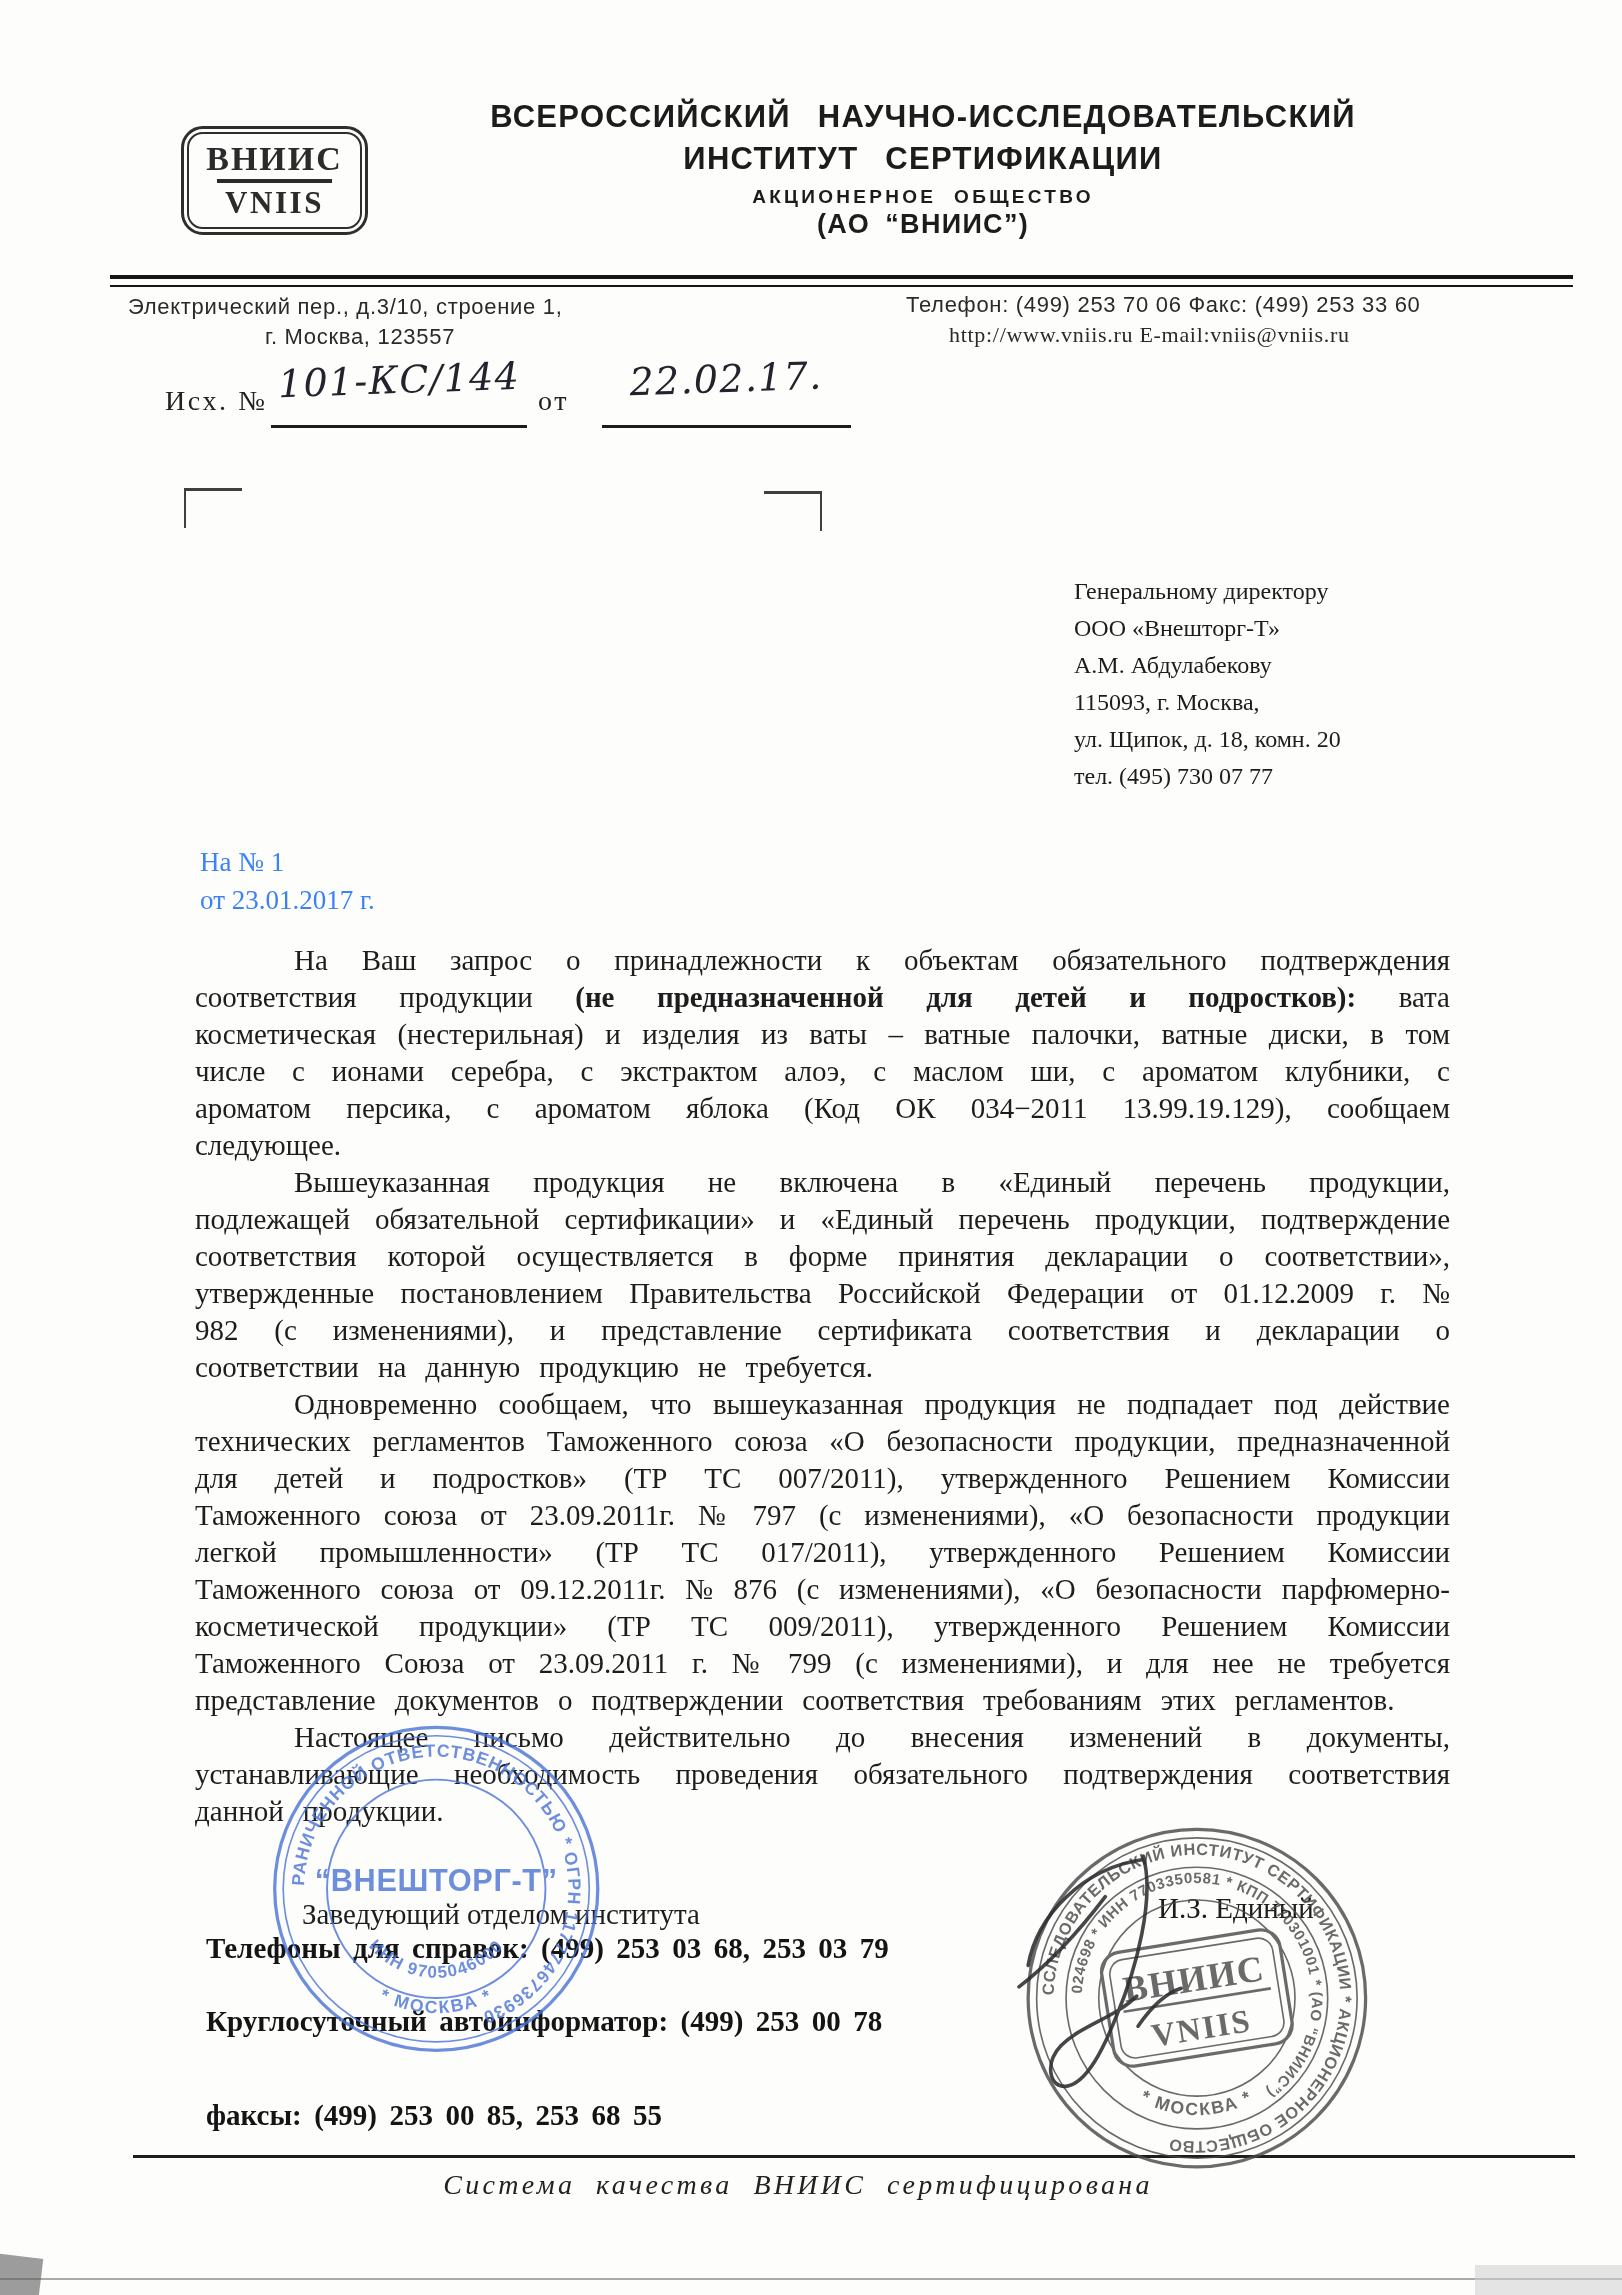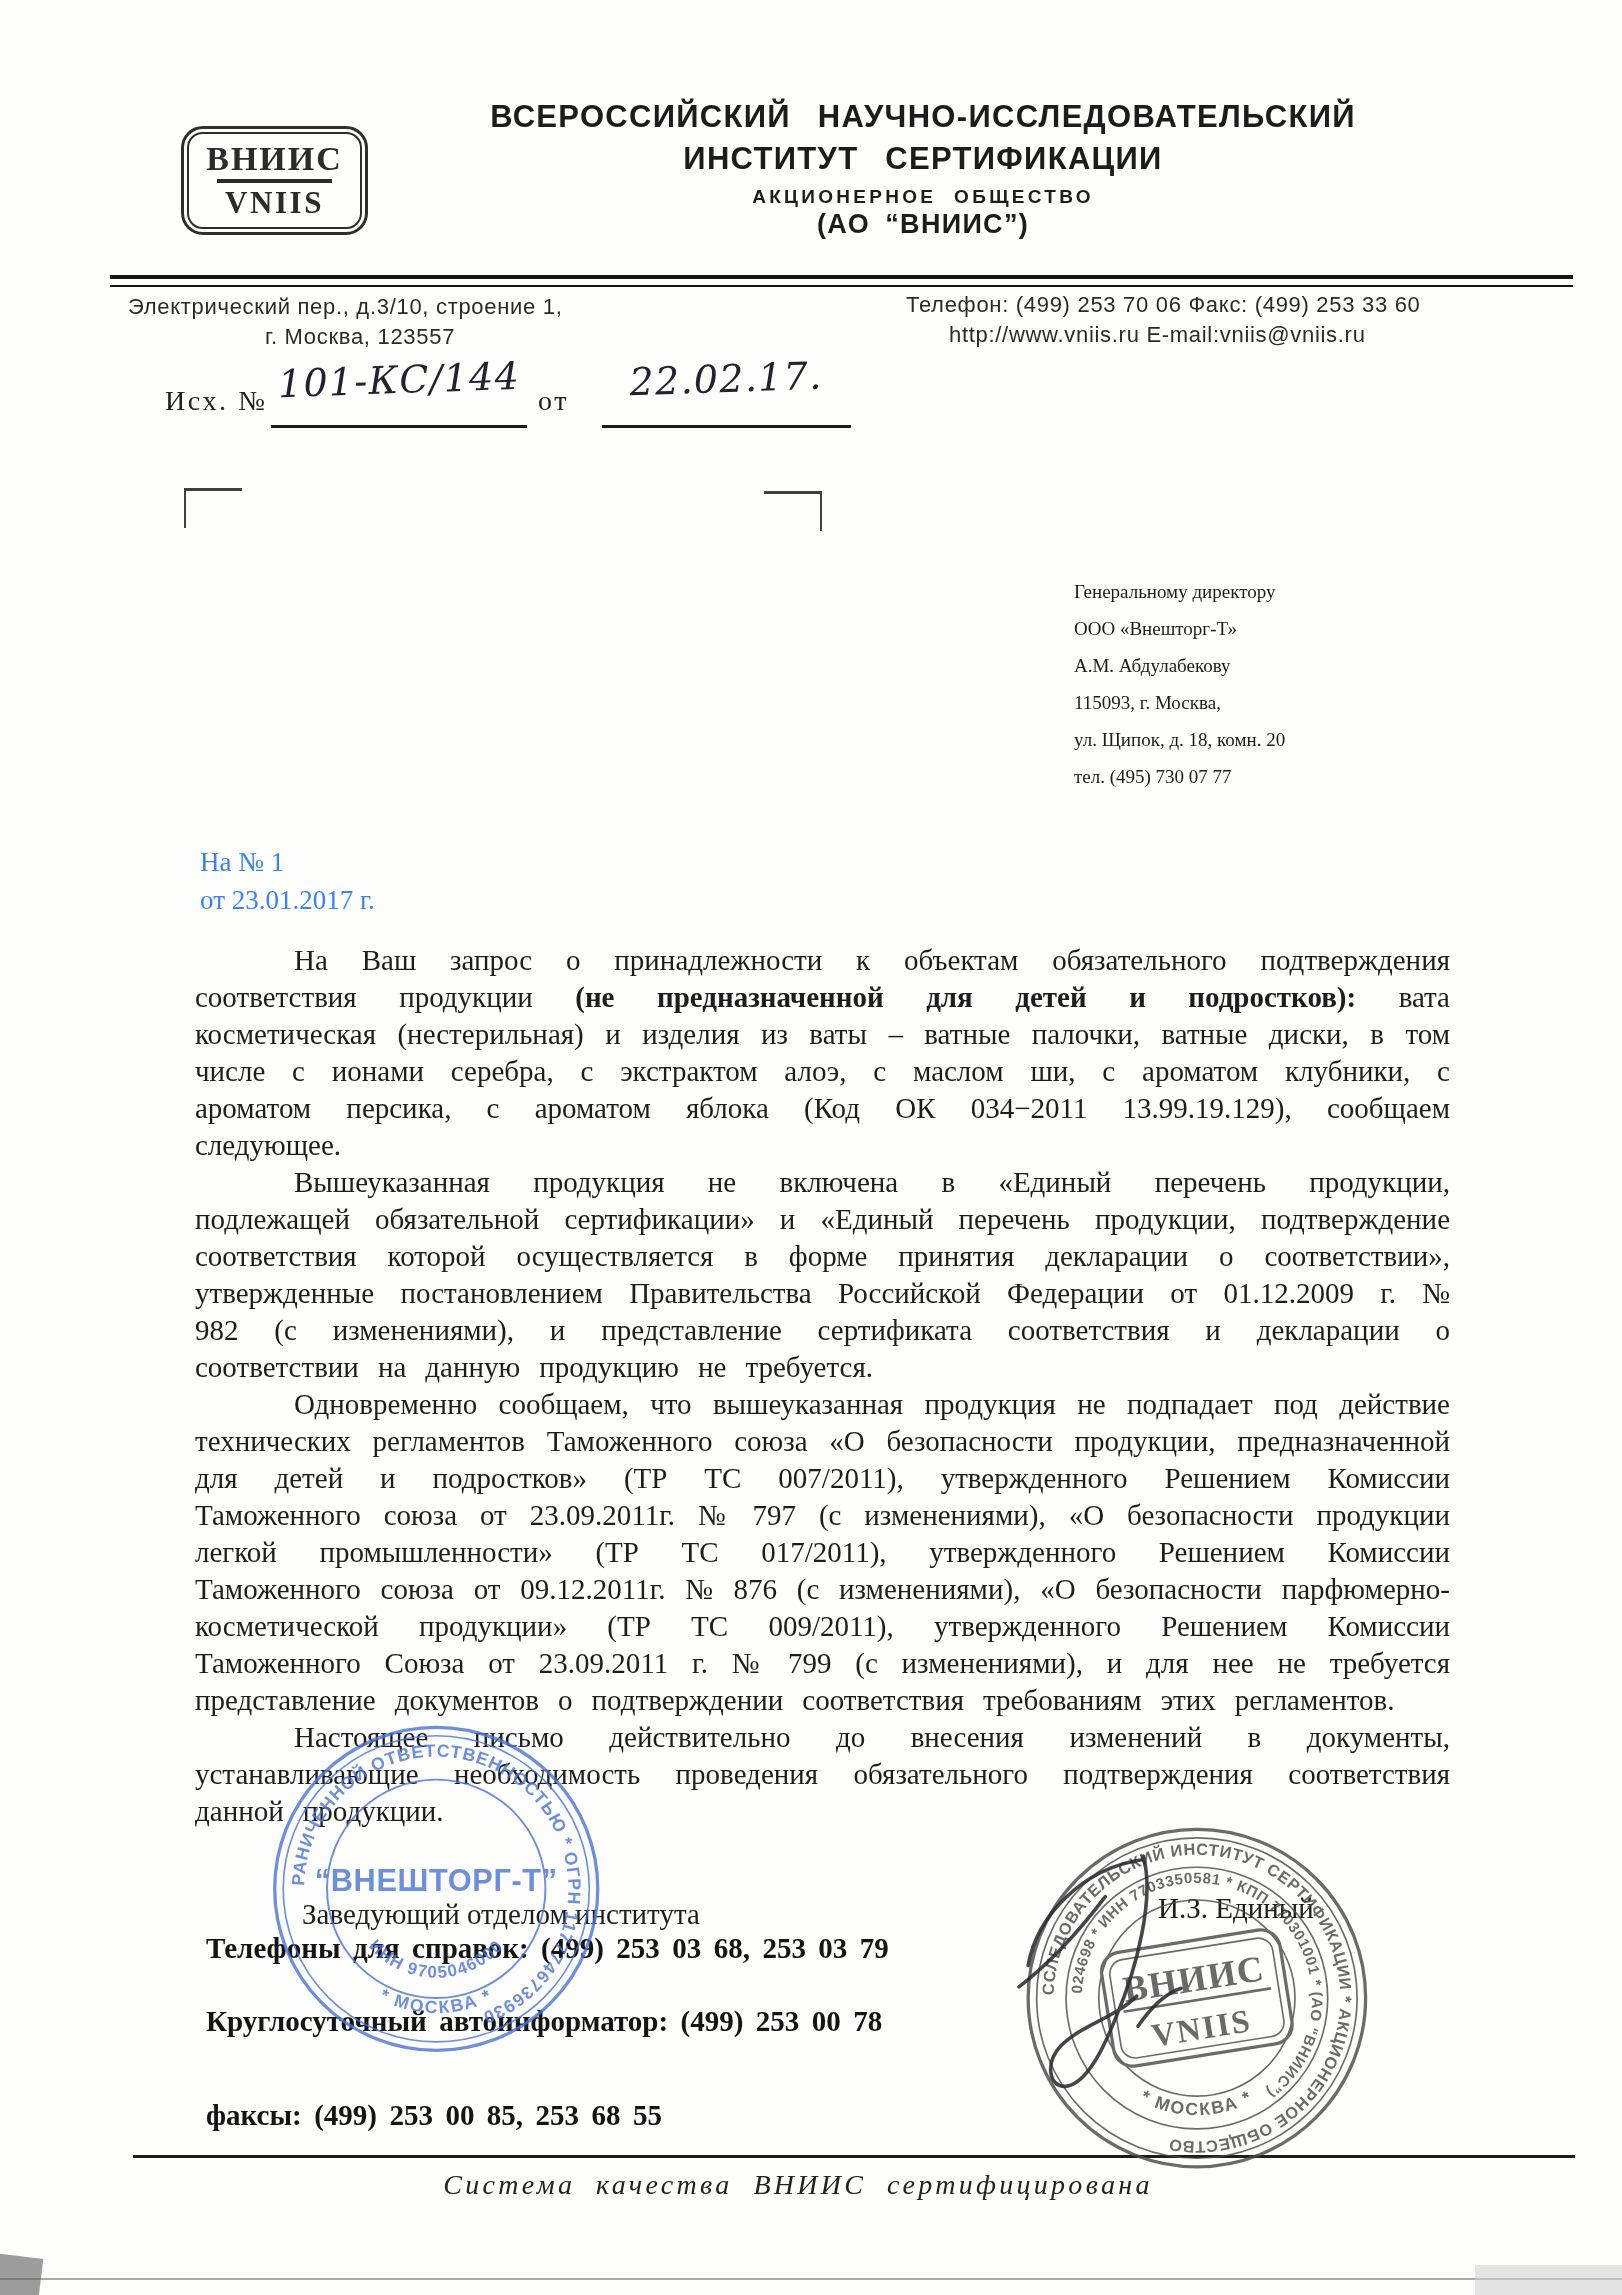--- a/index.html
+++ b/index.html
@@ -24,33 +24,33 @@
   .hdr4{top:209px;font-size:27px;letter-spacing:1.3px;word-spacing:6.5px;}
 
   .rule{position:absolute;left:110px;width:1463px;background:#161616;}
   .rule1{top:275px;height:3.9px;}
   .rule2{top:285px;height:2px;}
 
   .addr{position:absolute;font-family:"Liberation Sans",sans-serif;font-size:22px;color:#2a2a2a;letter-spacing:0.7px;}
   .addr1{left:128px;top:294px;}
   .addr2{left:128px;top:324px;width:464px;text-align:center;}
   .ct1{left:906px;top:292px;}
-  .ct2{left:949px;top:322px;}
+  .ct2{left:949px;top:322px;font-family:Liberation Serif, serif;}
 
   
   .out-label{position:absolute;font-size:28px;letter-spacing:2.6px;color:#222;}
   .hw{position:absolute;font-family:"DejaVu Serif",serif;font-style:italic;font-size:38px;
       color:#23232e;text-align:center;transform:rotate(-2deg);letter-spacing:1.3px;}
   .uline{position:absolute;height:2.6px;background:#1c1c1c;}
 
   .corner{position:absolute;width:56px;height:37px;}
   .corner-l{left:184px;top:488px;border-top:3.3px solid #3f3f3f;border-left:2.6px solid #3f3f3f;}
   .corner-r{left:764px;top:491px;border-top:3.3px solid #3f3f3f;border-right:2.6px solid #3f3f3f;}
 
-  .recipient{position:absolute;left:1074px;top:573px;font-size:19px;line-height:37px;color:#1c1c1c;}
+  .recipient{position:absolute;left:1074px;top:573px;font-size:24px;line-height:37px;color:#1c1c1c;}
   .reference{position:absolute;left:200px;top:843px;font-size:27px;line-height:38px;color:#3b82f6;}
 
   .body-text{position:absolute;left:195px;top:942px;width:1255px;
     font-size:29px;line-height:37px;text-align:justify;word-spacing:11.8px;color:#1d1d1d;}
   .body-text p{margin:0;text-indent:99px;}
   .b{font-weight:700;margin-top:48px;}
 
   .sign-title{position:absolute;left:302px;top:1898px;font-size:29px;color:#1d1d1d;}
   .sign-name{position:absolute;left:1158px;top:1892px;font-size:29px;color:#1d1d1d;}
 

